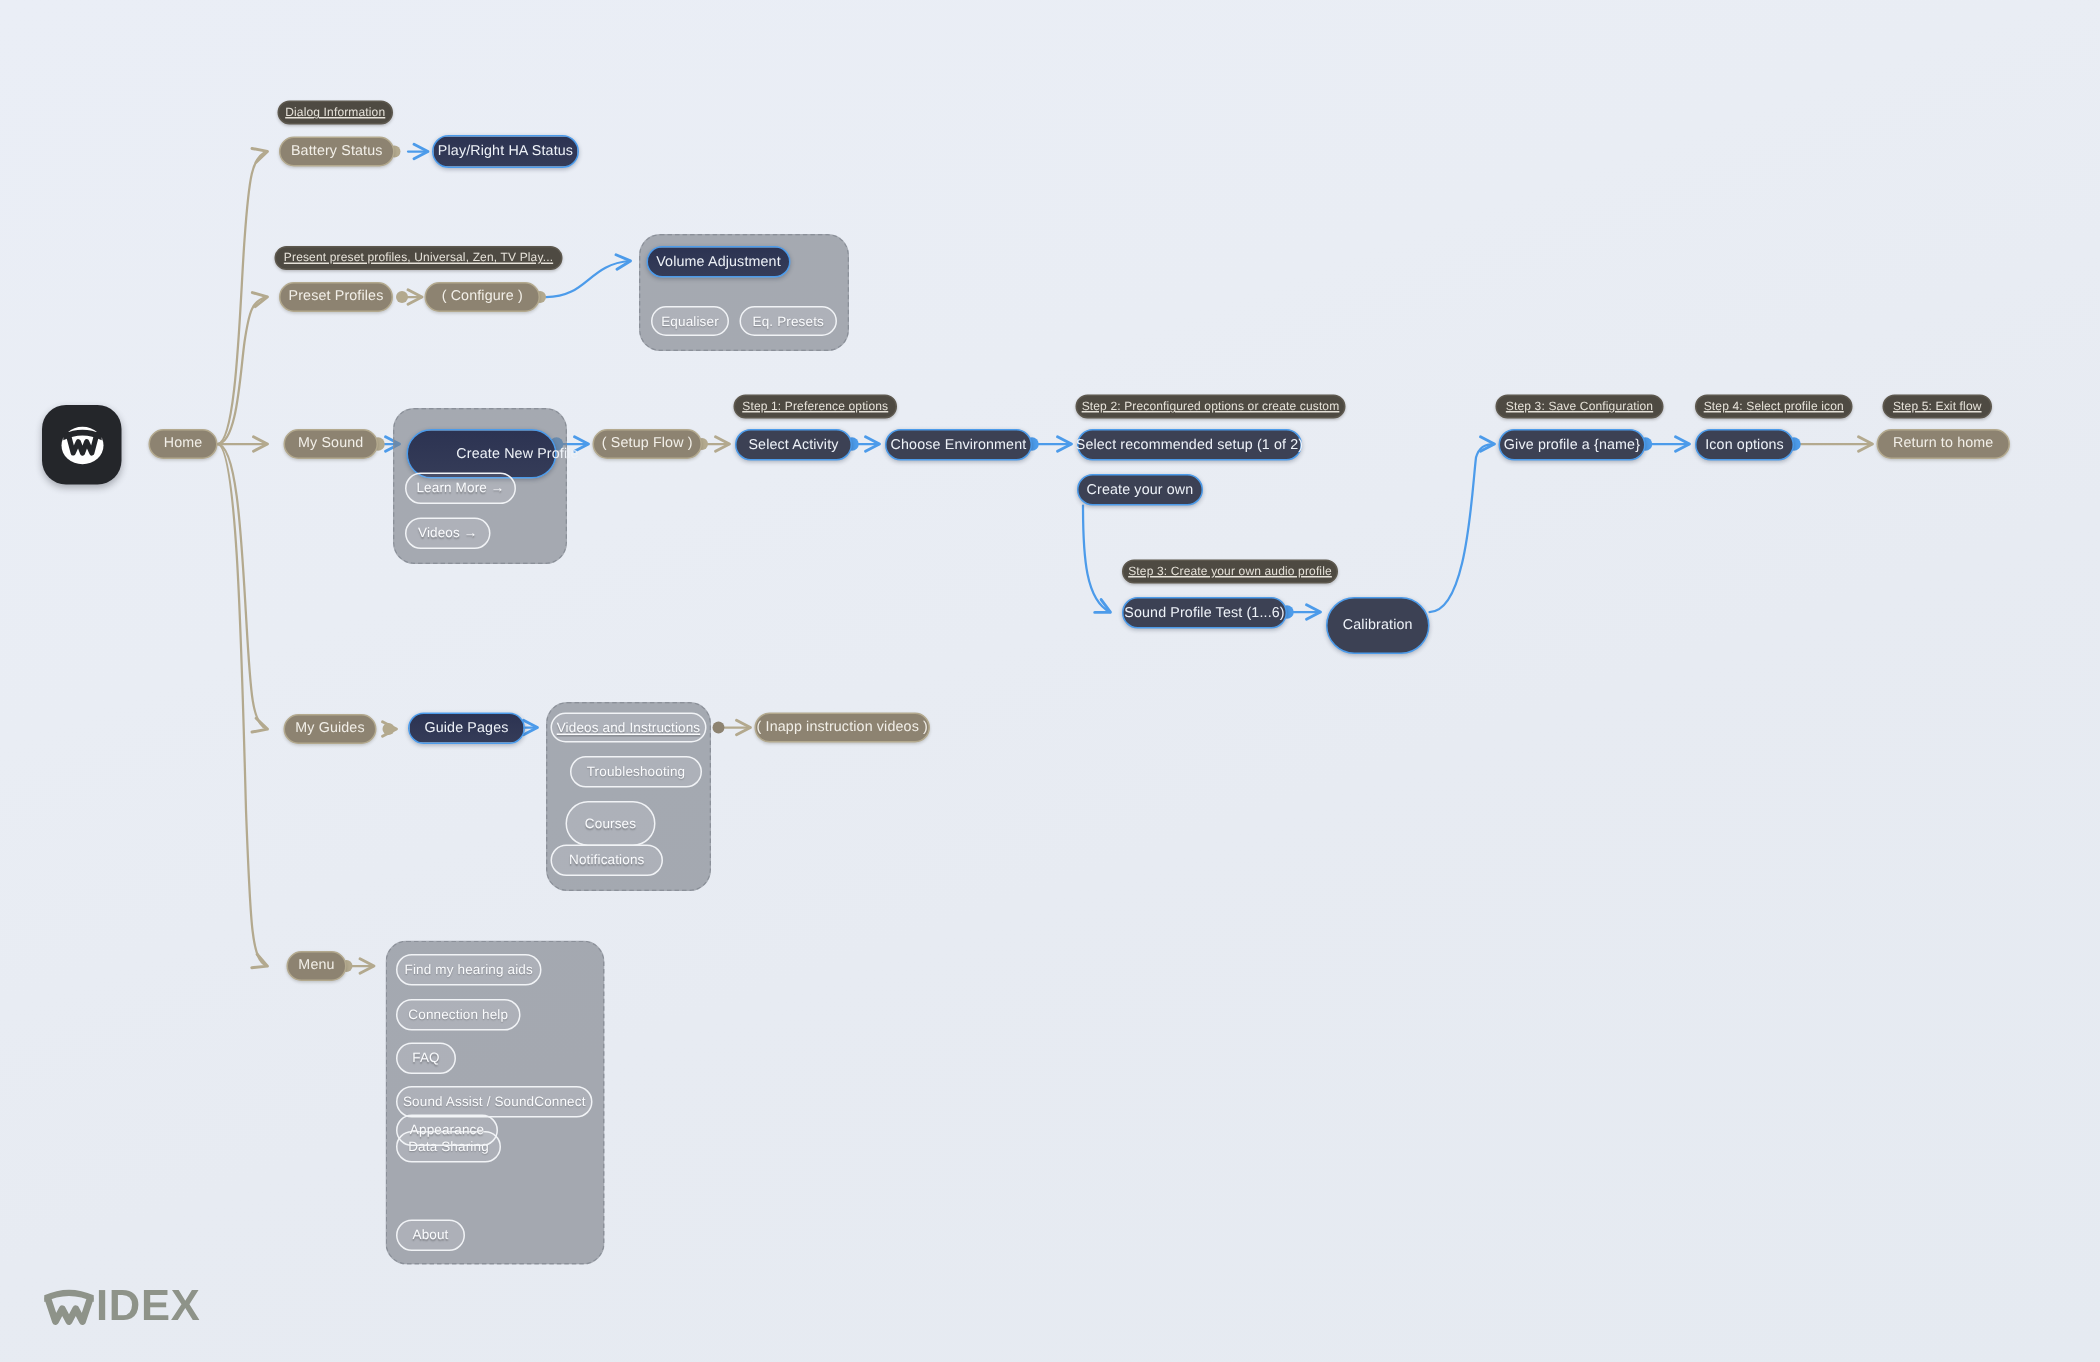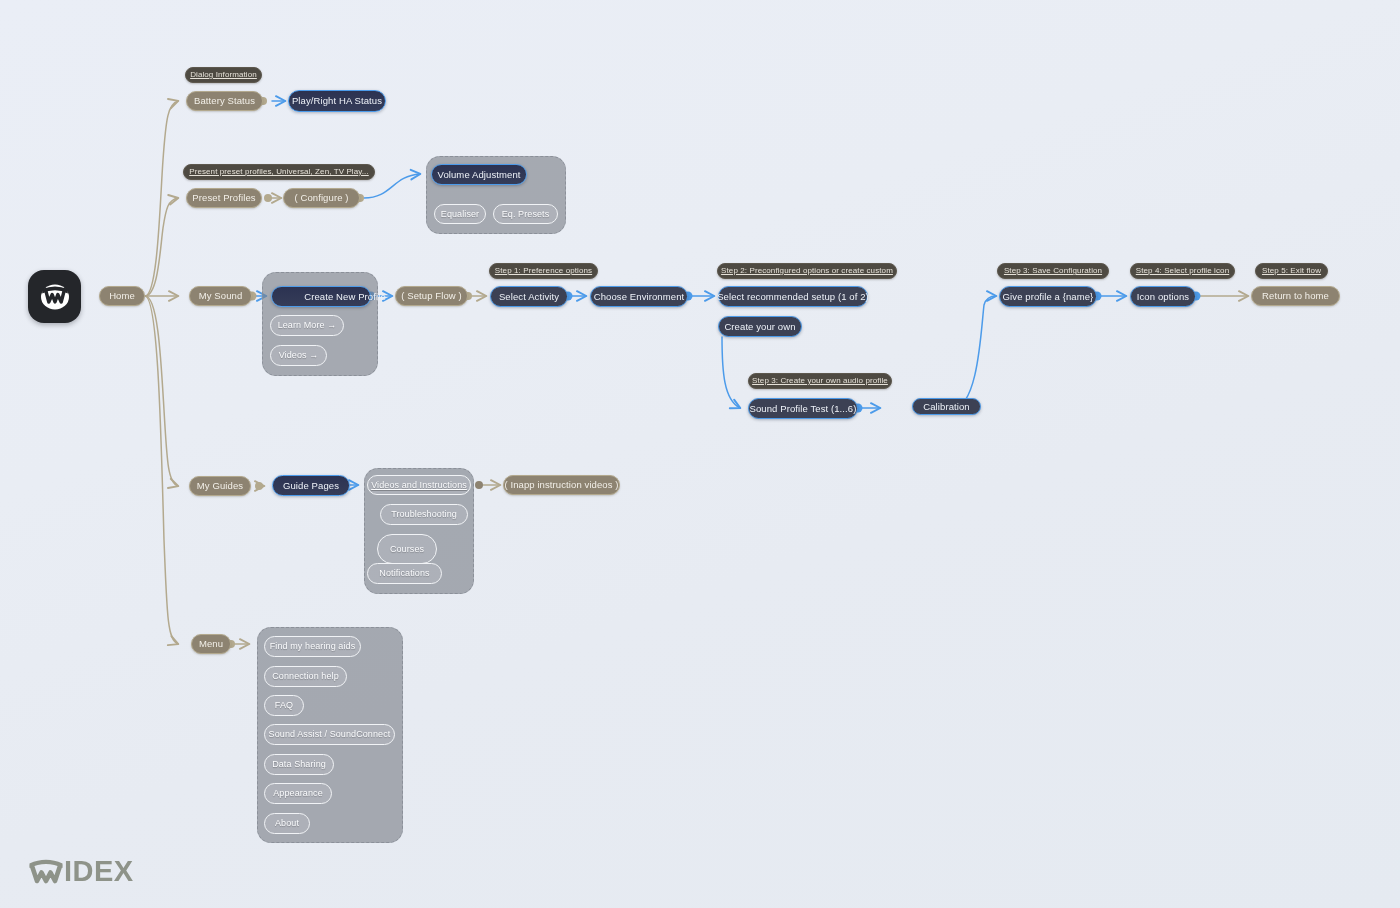--- a/index.html
+++ b/index.html
@@ -203,48 +203,48 @@
   <div class="node n-tan" style="left:186px; top:91px; width:77px; height:20px;">Battery Status</div>
   <div class="node n-blue deep" style="left:288px; top:90px; width:98px; height:22px;">Play/Right HA Status</div>
 
   <div class="node n-tan" style="left:186px; top:188px; width:76px; height:20px;">Preset Profiles</div>
   <div class="node n-tan" style="left:283px; top:188px; width:77px; height:20px;">( Configure )</div>
   <div class="node n-blue deep" style="left:431px; top:164px; width:96px; height:21px;">Volume Adjustment</div>
   <div class="node n-light" style="left:434px; top:204px; width:52px; height:20px;">Equaliser</div>
   <div class="node n-light" style="left:493px; top:204px; width:65px; height:20px;">Eq. Presets</div>
 
   <div class="node n-tan" style="left:189px; top:286px; width:63px; height:20px;">My Sound</div>
-  <div class="node n-blue deep" style="left:271px; top:286px; width:100px; height:21px;padding-left:48px;">Create New Profile</div>
+  <div class="node n-blue deep" style="left:271px; top:286px; width:100px; height:33px;padding-left:48px;">Create New Profile</div>
   <div class="node n-light" style="left:270px; top:315px; width:74px; height:21px;">Learn More →</div>
   <div class="node n-light" style="left:270px; top:345px; width:57px; height:21px;">Videos →</div>
 
   <div class="node n-tan" style="left:395px; top:286px; width:73px; height:20px;">( Setup Flow )</div>
   <div class="node n-blue" style="left:490px; top:286px; width:78px; height:21px;">Select Activity</div>
   <div class="node n-blue" style="left:590px; top:286px; width:98px; height:21px;">Choose Environment</div>
 
   <div class="node n-blue" style="left:718px; top:286px; width:150px; height:21px;">Select recommended setup (1 of 2)</div>
   <div class="node n-blue" style="left:718px; top:316px; width:84px; height:21px;">Create your own</div>
 
   <div class="node n-blue" style="left:748px; top:398px; width:110px; height:21px;">Sound Profile Test (1...6)</div>
-  <div class="node n-blue" style="left:912px; top:398px; width:69px; height:17px;">Calibration</div>
+  <div class="node n-blue" style="left:884px; top:398px; width:69px; height:38px;">Calibration</div>
 
   <div class="node n-blue" style="left:999px; top:286px; width:98px; height:21px;">Give profile a {name}</div>
   <div class="node n-blue" style="left:1130px; top:286px; width:66px; height:21px;">Icon options</div>
   <div class="node n-tan" style="left:1251px; top:286px; width:89px; height:20px;">Return to home</div>
 
   <div class="node n-tan" style="left:189px; top:476px; width:62px; height:20px;">My Guides</div>
   <div class="node n-blue deep" style="left:272px; top:475px; width:78px; height:21px;">Guide Pages</div>
   <div class="node n-light" style="left:367px; top:475px; width:104px; height:20px;text-decoration:underline;">Videos and Instructions</div>
   <div class="node n-light" style="left:367px; top:504px; width:88px; height:21px;margin-left:13px;">Troubleshooting</div>
   <div class="node n-light" style="left:377px; top:534px; width:60px; height:30px;">Courses</div>
   <div class="node n-light" style="left:367px; top:563px; width:75px; height:21px;">Notifications</div>
   <div class="node n-tan" style="left:503px; top:475px; width:117px; height:20px;">( Inapp instruction videos )</div>
 
   <div class="node n-tan" style="left:191px; top:634px; width:40px; height:20px;">Menu</div>
   <div class="node n-light" style="left:264px; top:636px; width:97px; height:21px;">Find my hearing aids</div>
   <div class="node n-light" style="left:264px; top:666px; width:83px; height:21px;">Connection help</div>
   <div class="node n-light" style="left:264px; top:695px; width:40px; height:21px;">FAQ</div>
   <div class="node n-light" style="left:264px; top:724px; width:131px; height:21px;">Sound Assist / SoundConnect</div>
   <div class="node n-light" style="left:264px; top:754px; width:70px; height:21px;">Data Sharing</div>
-  <div class="node n-light" style="left:264px; top:783px; width:68px; height:21px;">Appearance</div>
+  <div class="node n-light" style="left:264px; top:743px; width:68px; height:21px;">Appearance</div>
   <div class="node n-light" style="left:264px; top:813px; width:46px; height:21px;">About</div>
 
 </div>
 
 </body></html>

